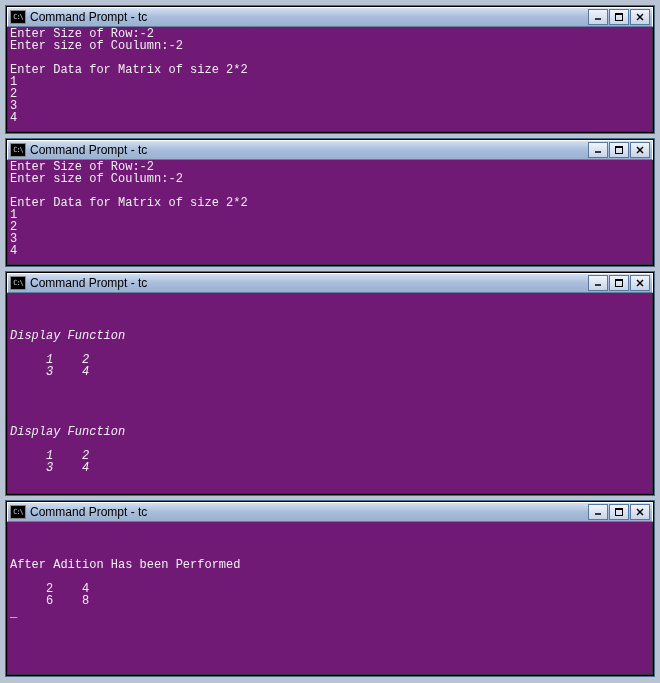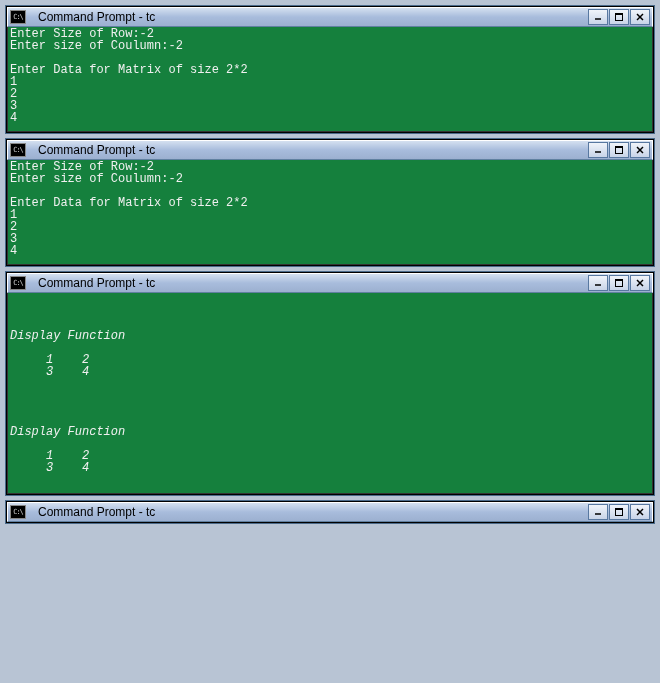--- a/index.html
+++ b/index.html
@@ -36,21 +36,20 @@
       display: inline-flex;
       align-items: center;
       justify-content: center;
       font-size: 7px;
       color: #ccc;
       font-family: monospace;
       letter-spacing: -1px;
     }
     .title-text {
       flex: 1;
-      margin-left: 8px;
     }
     .window-controls {
       display: flex;
       gap: 1px;
     }
     .ctrl-btn {
       width: 18px;
       height: 14px;
       background: linear-gradient(to bottom, #f0f4fa, #c8d4e8);
       border: 1px solid #5878a0;
@@ -60,21 +59,21 @@
       font-size: 10px;
       font-family: Arial, sans-serif;
       color: #000;
       cursor: pointer;
     }
     .ctrl-btn svg {
       width: 10px;
       height: 10px;
     }
     .console {
-      background: #15803d;
+      background: #701a75;
       color: #f0f0f0;
       font-size: 12px;
       line-height: 12px;
       padding: 1px 2px;
       white-space: pre;
       border-left: 1px solid #333;
       border-right: 1px solid #333;
       border-bottom: 1px solid #333;
       font-family: "Lucida Console", "Courier New", monospace;
     }
@@ -212,13 +211,21 @@
           </svg>
       </div>
       <div class="ctrl-btn">
         <svg viewBox="0 0 10 10">
             <line x1="2" y1="2" x2="8" y2="8" stroke="#000" stroke-width="1.5"></line>
             <line x1="8" y1="2" x2="2" y2="8" stroke="#000" stroke-width="1.5"></line>
           </svg>
       </div>
     </div>
   </div>
+  <div class="console">
+
+
+After Adition Has been Performed
+
+     2    4
+     6    8
+_</div>
 </div>
 
 </body></html>

